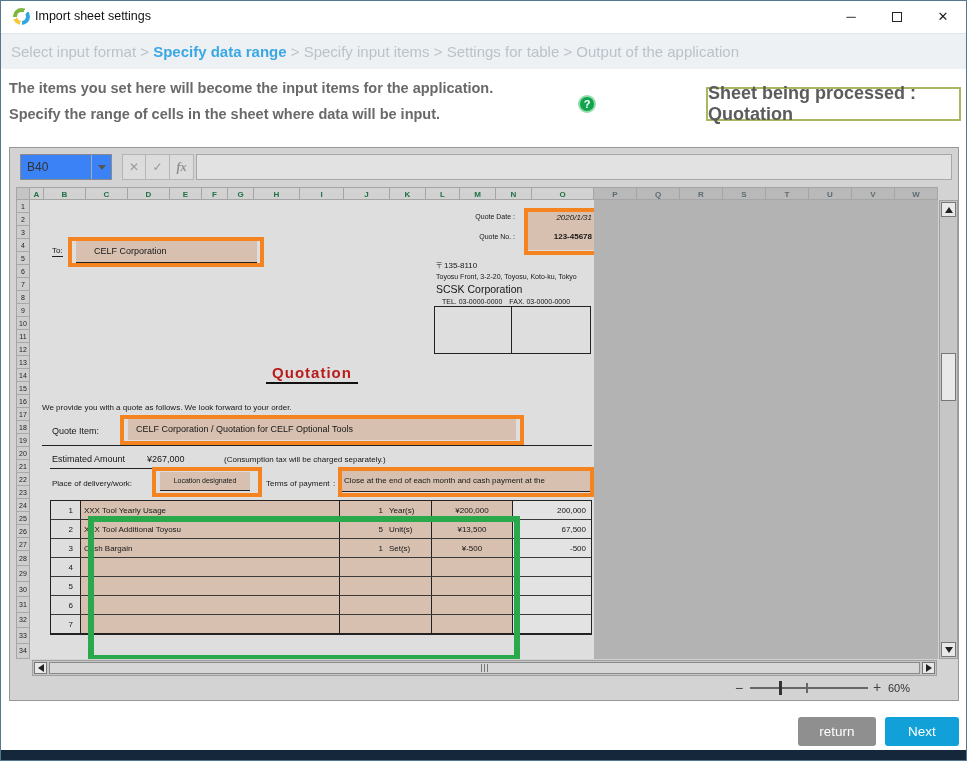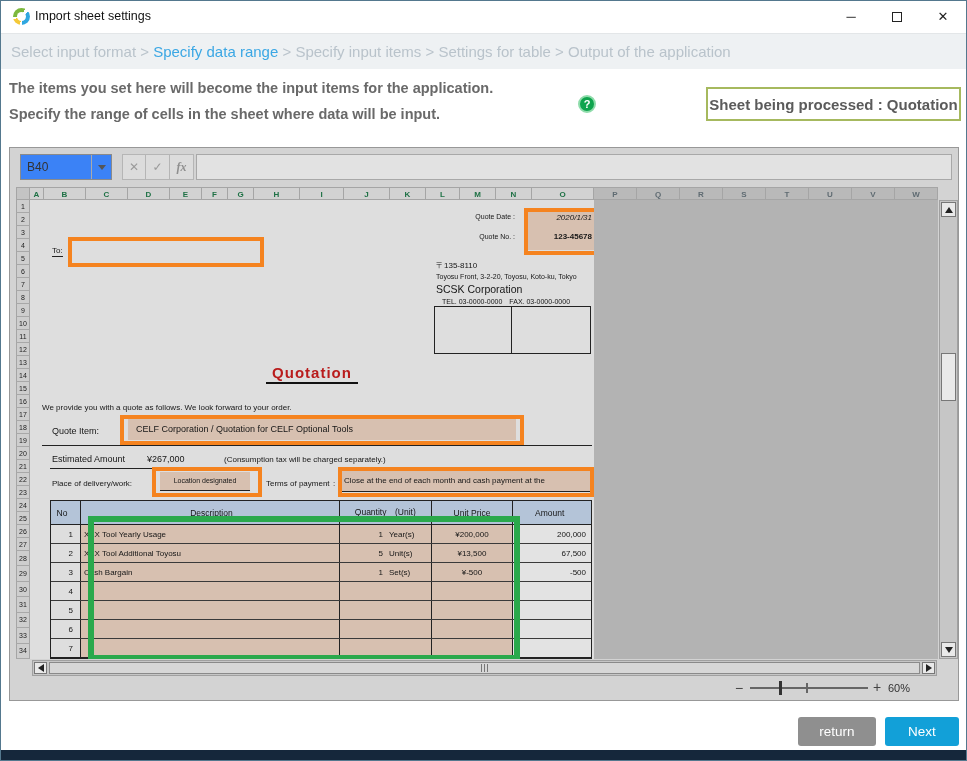--- a/index.html
+++ b/index.html
@@ -14,30 +14,30 @@
   .logo-hole{position:absolute;left:4px;top:4px;width:9px;height:9px;border-radius:50%;background:#fff}
   .win-title{position:absolute;left:34px;top:8px;font-size:12.5px;color:#111}
   .winbtns{position:absolute;right:0;top:0;height:31px;display:flex}
   .wbtn{width:46px;height:31px;display:flex;align-items:center;justify-content:center;color:#222;font-size:13px;cursor:default}
   .glyph-max{width:10px;height:10px;border:1px solid #222}
 
   
   .crumbs{position:absolute;left:0;top:32px;width:100%;height:36px;background:#eef1f3;border-top:1px solid #e3e6e8;
     line-height:35px;padding-left:10px;font-size:15px;color:#b9c3cb;white-space:nowrap}
   .crumb{color:#b9c3cb}
-  .crumb.active{color:var(--accent,#3ba7e4);font-weight:normal}
+  .crumb.active{color:var(--accent,#3ba7e4);font-weight:bold}
   .crumb-sep{color:#b9c3cb}
 
   
   .instr{position:absolute;left:8px;top:74px;font-size:14.5px;font-weight:bold;color:#696969;line-height:26px}
   .help{position:absolute;left:577px;top:94px;width:18px;height:18px;border-radius:50%;
     background:#0fa44d;border:2px solid #8fdcab;color:#fff;font-size:11px;font-weight:bold;
     display:flex;align-items:center;justify-content:center}
   .badge{position:absolute;left:705px;top:86px;width:255px;height:34px;border:2px solid var(--badge,#a6b95e);
-    background:#fff;display:flex;align-items:center;justify-content:center;font-size:15px;font-weight:bold;color:#5b5b5b}
+    background:#fff;display:flex;align-items:center;justify-content:center;font-size:18px;font-weight:bold;color:#5b5b5b}
 
   
   .panel{position:absolute;left:8px;top:146px;width:950px;height:554px;background:#d3d3d3;border:1px solid #989898}
   .namebox{position:absolute;left:10px;top:6px;width:92px;height:26px;background:#3b82f6;border:1px solid #8a8a8a;
     font-size:12px;color:#333;line-height:24px;padding-left:6px}
   .namebox .arr{position:absolute;right:0;top:0;width:20px;height:24px;border-left:1px solid #aaa;
     display:flex;align-items:center;justify-content:center}
   .tri-down{width:0;height:0;border-left:4px solid transparent;border-right:4px solid transparent;border-top:5px solid #555}
   .fbtns{position:absolute;left:112px;top:6px;height:26px;display:flex}
   .fbtn{width:24px;height:26px;border:1px solid #b5b5b5;border-left:none;background:#dcdcdc;color:#9a9a9a;
@@ -245,20 +245,21 @@
     <div class="doc">
 
       <div class="abs t7" style="left:400px;top:13px;width:85px;text-align:right">Quote Date :</div>
       <div class="abs beige" style="left:498px;top:12px;width:68px;height:38px"></div>
       <div class="abs t8" style="left:462px;top:13px;width:100px;text-align:right;font-style:italic">2020/1/31</div>
       <div class="abs t7" style="left:400px;top:33px;width:85px;text-align:right">Quote No. :</div>
       <div class="abs t8" style="left:462px;top:32px;width:100px;text-align:right;font-weight:bold">123-45678</div>
       <div class="obox" style="left:494px;top:8px;width:76px;height:47px"></div>
 
       <div class="abs t8 uline" style="left:22px;top:46px;padding-bottom:1px">To:</div>
+      <div class="abs beige uline t9" style="left:46px;top:41px;width:181px;height:22px;line-height:21px;padding-left:18px">CELF Corporation</div>
       <div class="obox" style="left:38px;top:37px;width:196px;height:30px"></div>
 
       <div class="abs t8" style="left:406px;top:60px">〒135-8110</div>
       <div class="abs t7" style="left:406px;top:73px;white-space:nowrap">Toyosu Front, 3-2-20, Toyosu, Koto-ku, Tokyo</div>
       <div class="abs" style="left:406px;top:83px;font-size:10.5px">SCSK Corporation</div>
       <div class="abs t7" style="left:412px;top:97px;white-space:nowrap">TEL. 03-0000-0000　FAX. 03-0000-0000</div>
       <div class="stampbox">
           <div class="div"></div>
         </div>
 
@@ -279,27 +280,20 @@
 
       <div class="abs t8" style="left:22px;top:279px">Place of delivery/work:</div>
       <div class="abs beige uline t7" style="left:130px;top:272px;width:90px;height:19px;line-height:18px;text-align:center">Location designated</div>
       <div class="obox" style="left:122px;top:267px;width:110px;height:30px"></div>
       <div class="abs t8" style="left:236px;top:279px">Terms of payment</div>
       <div class="abs t8" style="left:303px;top:279px">:</div>
       <div class="abs beige uline t8" style="left:312px;top:271px;width:248px;height:21px;line-height:20px;padding-left:2px;white-space:nowrap;overflow:hidden">Close at the end of each month and cash payment at the</div>
       <div class="obox" style="left:308px;top:267px;width:256px;height:30px"></div>
 
       <div class="qtable">
-          <div class="qrow qhead">
-            <div class="qcell c-no">No</div>
-            <div class="qcell c-desc">Description</div>
-            <div class="qcell c-qty">Quantity　(Unit)</div>
-            <div class="qcell c-price">Unit Price</div>
-            <div class="qcell c-amt">Amount</div>
-          </div>
           <div class="qrow qdata">
             <div class="qcell c-no">1</div>
             <div class="qcell c-desc beige">XXX Tool Yearly Usage</div>
             <div class="qcell c-qty beige">
               <span class="qn">1</span>
               <span class="qu">Year(s)</span>
             </div>
             <div class="qcell c-price beige">¥200,000</div>
             <div class="qcell c-amt">200,000</div>
           </div>

